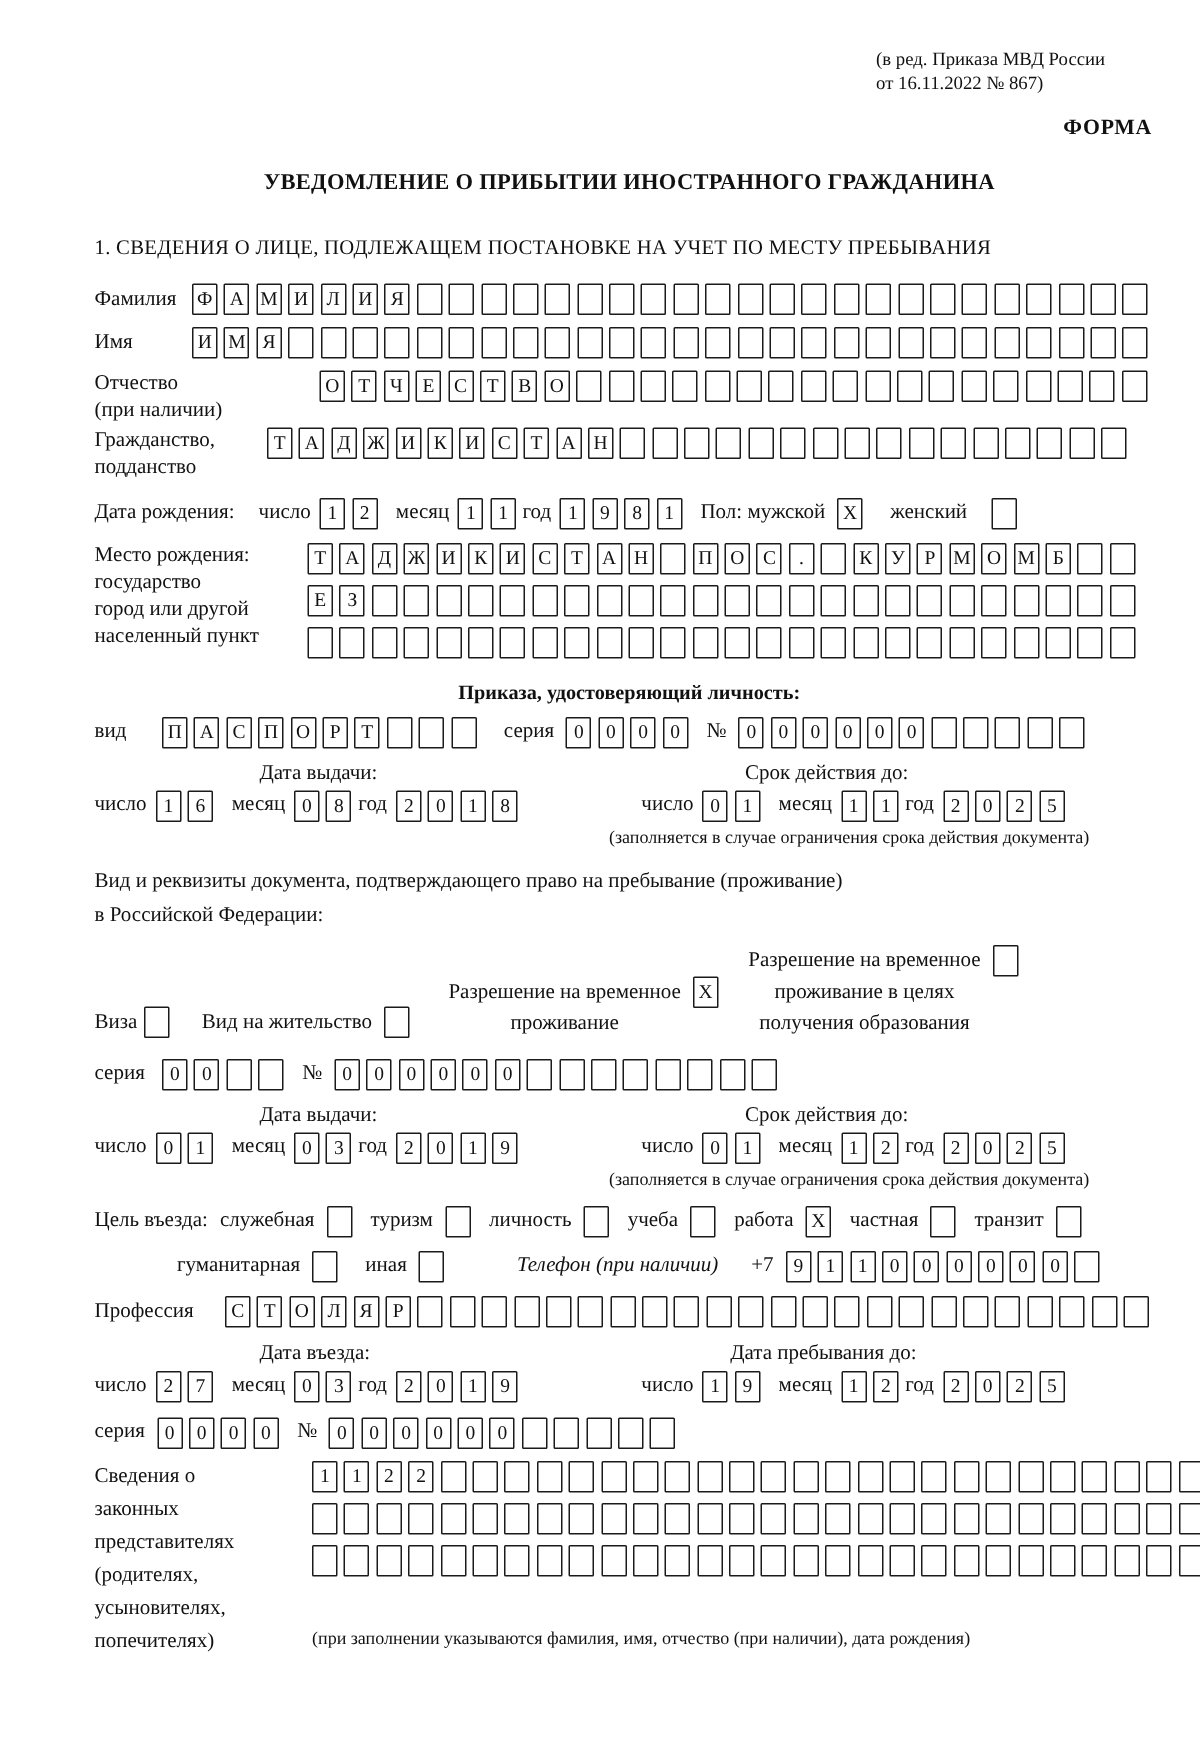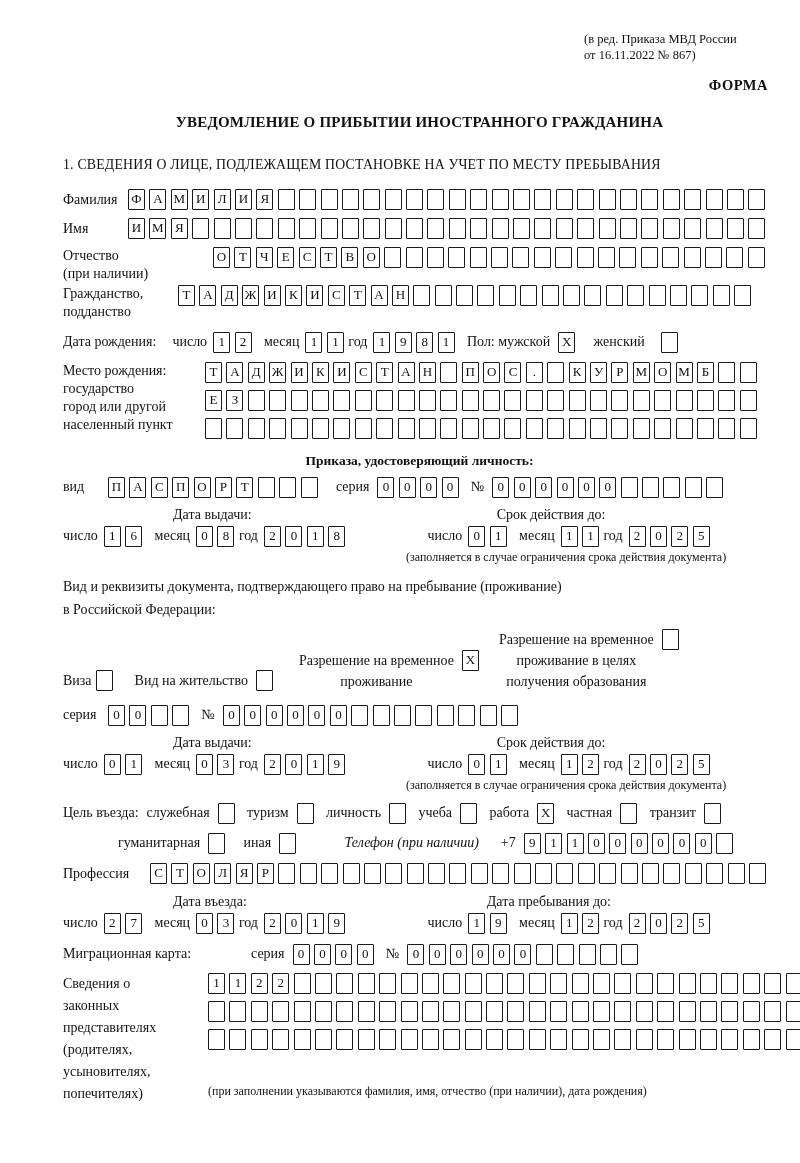--- a/index.html
+++ b/index.html
@@ -640,21 +640,20 @@
       <span class="cellrow">
           <span class="cell">2</span>
           <span class="cell">0</span>
           <span class="cell">2</span>
           <span class="cell">5</span>
         </span>
     </span>
   </div>
 
   <div class="row" style="margin-top:9px;align-items:center;">
-    <span class="lbl" style="width:188px;">Миграционная карта:</span>
     <span class="inline-lbl">серия</span>
     <span class="cellrow">
         <span class="cell">0</span>
         <span class="cell">0</span>
         <span class="cell">0</span>
         <span class="cell">0</span>
       </span>
     <span class="inline-lbl gap8">№</span>
     <span class="cellrow">
         <span class="cell">0</span>

